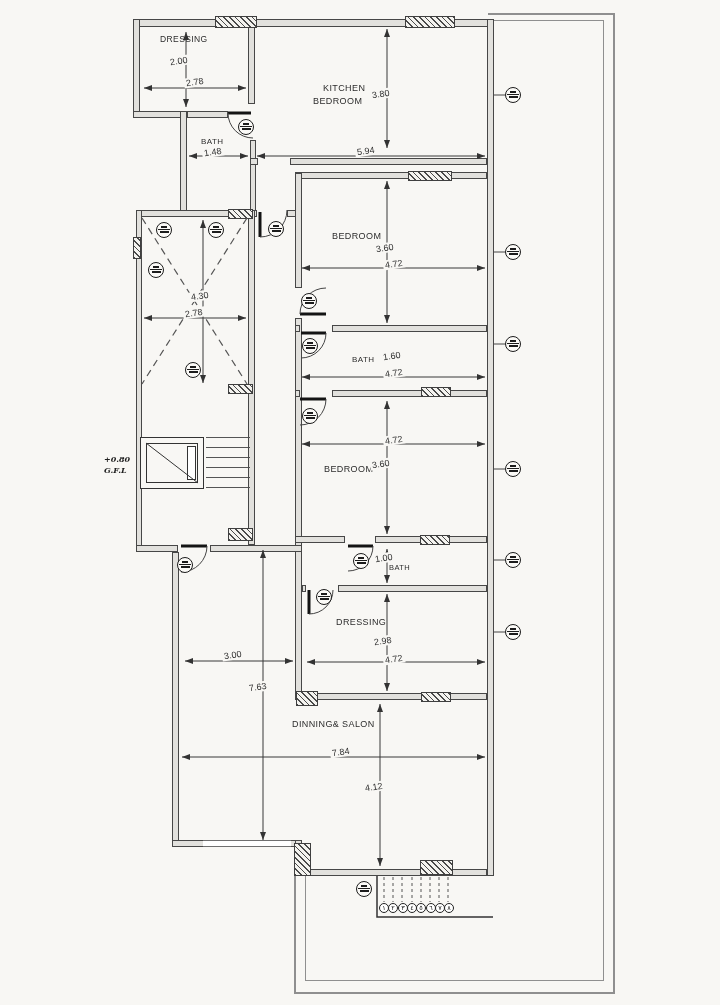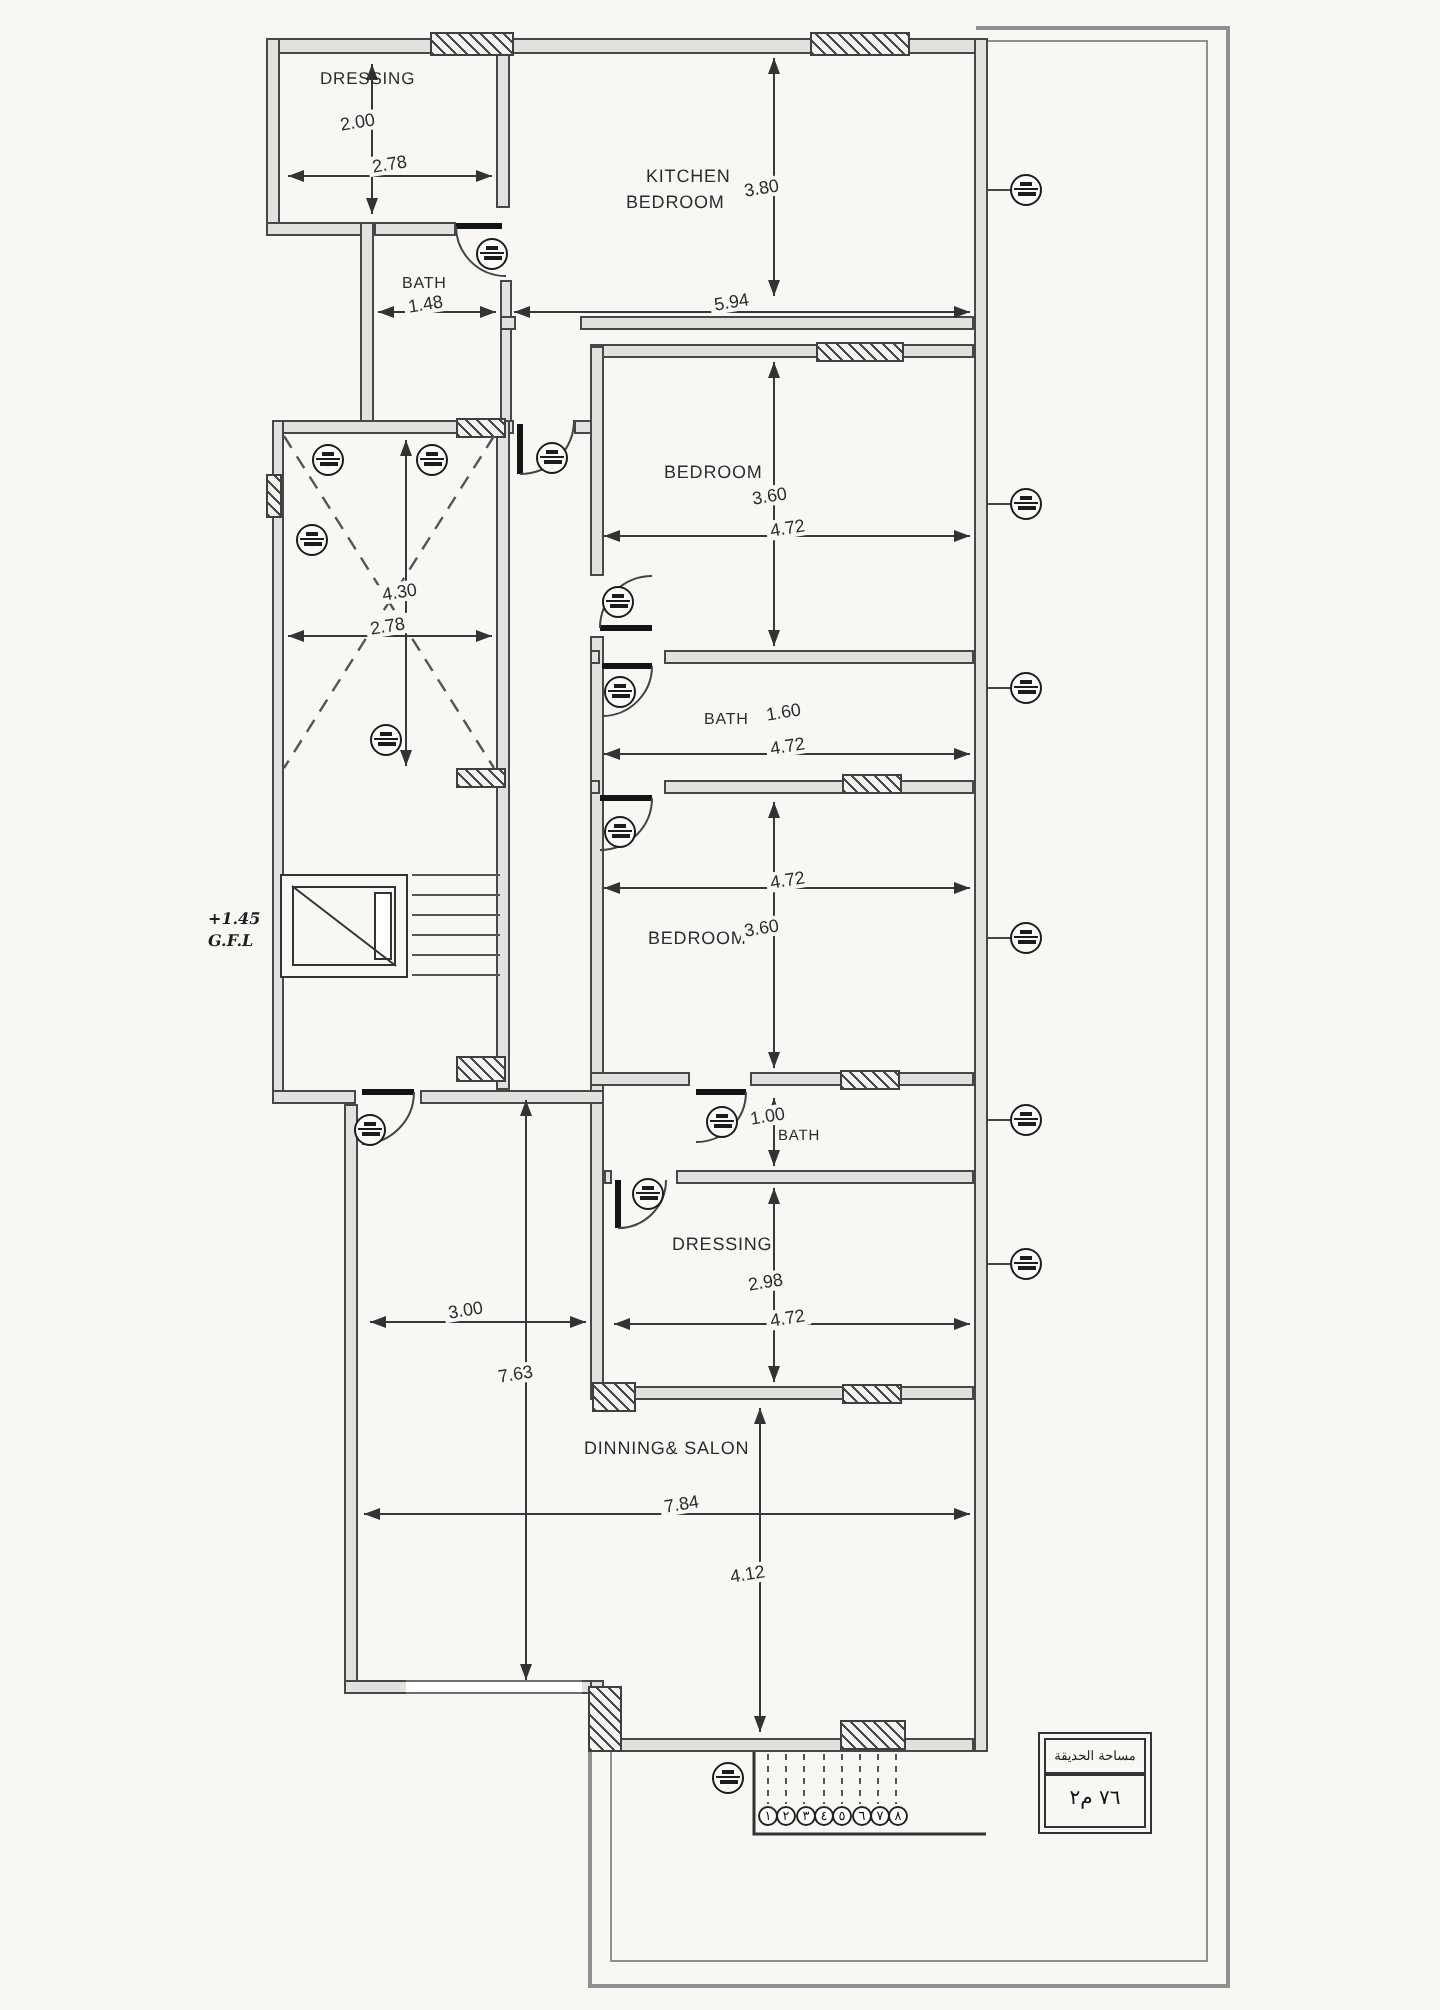--- a/index.html
+++ b/index.html
@@ -247,24 +247,18 @@
   <div class="dim" style="left:370px;top:459px">3.60</div>
   <div class="dim" style="left:373px;top:553px">1.00</div>
   <div class="dim" style="left:372px;top:636px">2.98</div>
   <div class="dim" style="left:383px;top:654px">4.72</div>
   <div class="dim" style="left:222px;top:650px">3.00</div>
   <div class="dim" style="left:247px;top:682px">7.63</div>
   <div class="dim" style="left:330px;top:747px">7.84</div>
   <div class="dim" style="left:363px;top:782px">4.12</div>
 
   <div class="gfl" style="left:104px;top:454px">
-    <div>+1.45</div>
+    <div>+0.80</div>
     <div>G.F.L</div>
   </div>
 
-  <div class="box" style="left:519px;top:866px;width:57px;height:51px">
-    <div class="ibox" style="left:2px;top:2px;right:2px;bottom:2px">
-      <div class="gbox-title" dir="rtl">مساحة الحديقة</div>
-      <div class="gbox-val" dir="rtl">٧٦ م٢</div>
-    </div>
-  </div>
 
 </div>
 
 </body></html>

